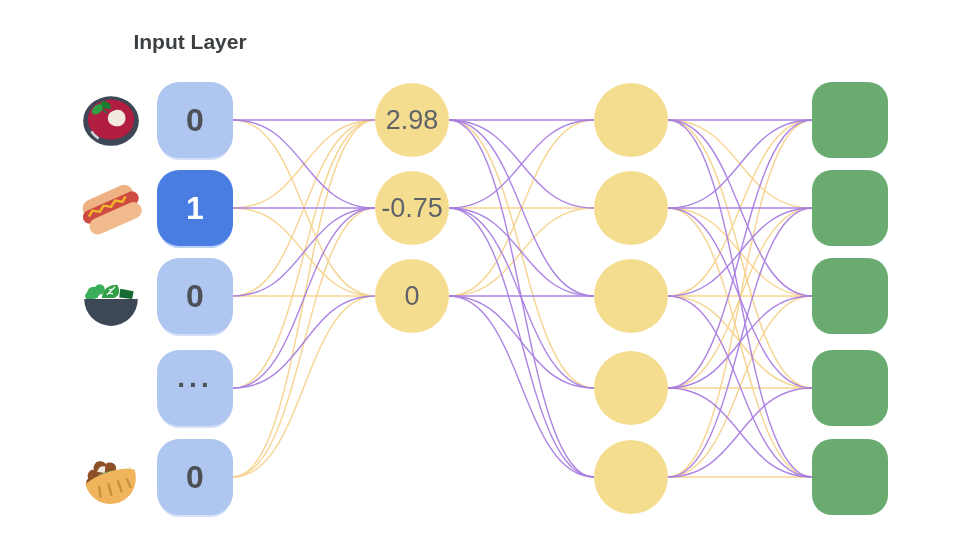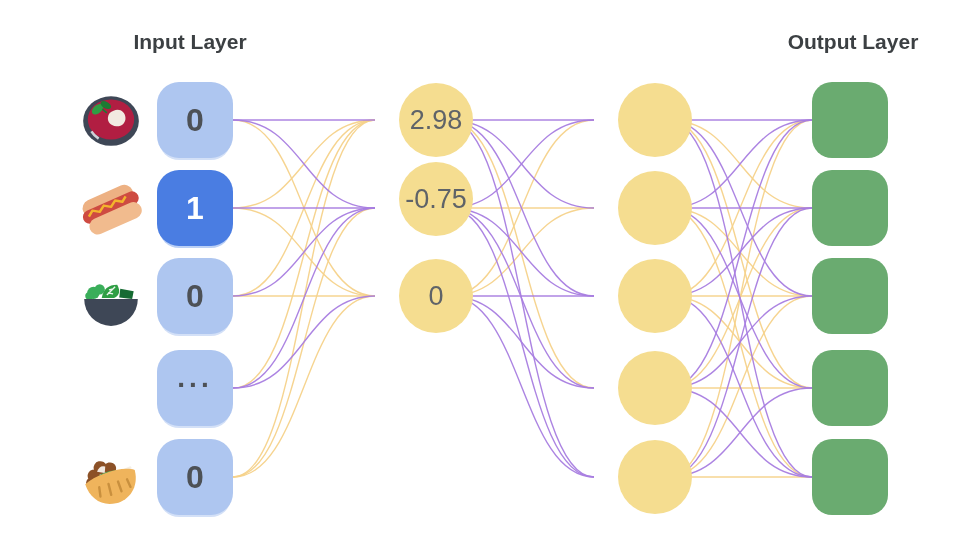--- a/index.html
+++ b/index.html
@@ -9,30 +9,29 @@
   .layer-title{position:absolute;transform:translateX(-50%);white-space:nowrap;
        font-size:21px;font-weight:700;color:#3c4043;top:30px;}
   svg.edges{position:absolute;left:0;top:0;}
   .input-node{position:absolute;width:76px;height:76px;border-radius:22px;background:#aec6f0;
        display:flex;align-items:center;justify-content:center;color:#4d5156;
        font-size:32px;font-weight:700;box-shadow:0 4px 0 -2px rgba(174,198,240,.55);}
   .input-node.active{background:#4a7de2;color:#ffffff;box-shadow:0 4px 0 -2px rgba(142,176,238,.6);}
   .input-node .dots{transform:translateY(-30%);font-size:28px;font-weight:900;letter-spacing:4px;}
   .circle-node{position:absolute;width:74px;height:74px;border-radius:50%;background:#f5dd90;
        display:flex;align-items:center;justify-content:center;color:#5f6368;
-       font-size:27px;font-weight:400;margin-left:24px;}
+       font-size:27px;font-weight:400;}
   .output-node{position:absolute;width:76px;height:76px;border-radius:20px;background:#6aab70;}
   .food-icon{position:absolute;width:66px;height:66px;}
 </style>
 </head>
 <body>
 
 <div class="canvas">
   <div class="layer-title" style="left:190px">Input Layer</div>
-  <div class="layer-title" style="left:853px">Output Layer</div>
 
   <svg class="edges" id="edge-svg" width="960" height="540" viewBox="0 0 960 540">
       <path d="M233,120 C304,120 304,296 375,296" fill="none" stroke="#f6d28a" stroke-width="1.4" opacity="0.95"></path>
       <path d="M233,208 C304,208 304,120 375,120" fill="none" stroke="#f6d28a" stroke-width="1.4" opacity="0.95"></path>
       <path d="M233,208 C304,208 304,296 375,296" fill="none" stroke="#f6d28a" stroke-width="1.4" opacity="0.95"></path>
       <path d="M233,296 C304,296 304,120 375,120" fill="none" stroke="#f6d28a" stroke-width="1.4" opacity="0.95"></path>
       <path d="M233,296 C304,296 304,296 375,296" fill="none" stroke="#f6d28a" stroke-width="1.4" opacity="0.95"></path>
       <path d="M233,388 C304,388 304,120 375,120" fill="none" stroke="#f6d28a" stroke-width="1.4" opacity="0.95"></path>
       <path d="M233,477 C304,477 304,120 375,120" fill="none" stroke="#f6d28a" stroke-width="1.4" opacity="0.95"></path>
       <path d="M233,477 C304,477 304,208 375,208" fill="none" stroke="#f6d28a" stroke-width="1.4" opacity="0.95"></path>
@@ -138,21 +137,21 @@
       </div>
       <div class="input-node" style="left: 157px; top: 350px;">
         <span class="dots">...</span>
       </div>
       <div class="input-node" style="left: 157px; top: 439px;">
         <span>0</span>
       </div>
       <div class="circle-node" style="left: 375px; top: 83px;">
         <span>2.98</span>
       </div>
-      <div class="circle-node" style="left: 375px; top: 162px;">
+      <div class="circle-node" style="left: 375px; top: 171px;">
         <span>-0.75</span>
       </div>
       <div class="circle-node" style="left: 375px; top: 259px;">
         <span>0</span>
       </div>
       <div class="circle-node" style="left: 594px; top: 83px;"></div>
       <div class="circle-node" style="left: 594px; top: 171px;"></div>
       <div class="circle-node" style="left: 594px; top: 259px;"></div>
       <div class="circle-node" style="left: 594px; top: 351px;"></div>
       <div class="circle-node" style="left: 594px; top: 440px;"></div>

